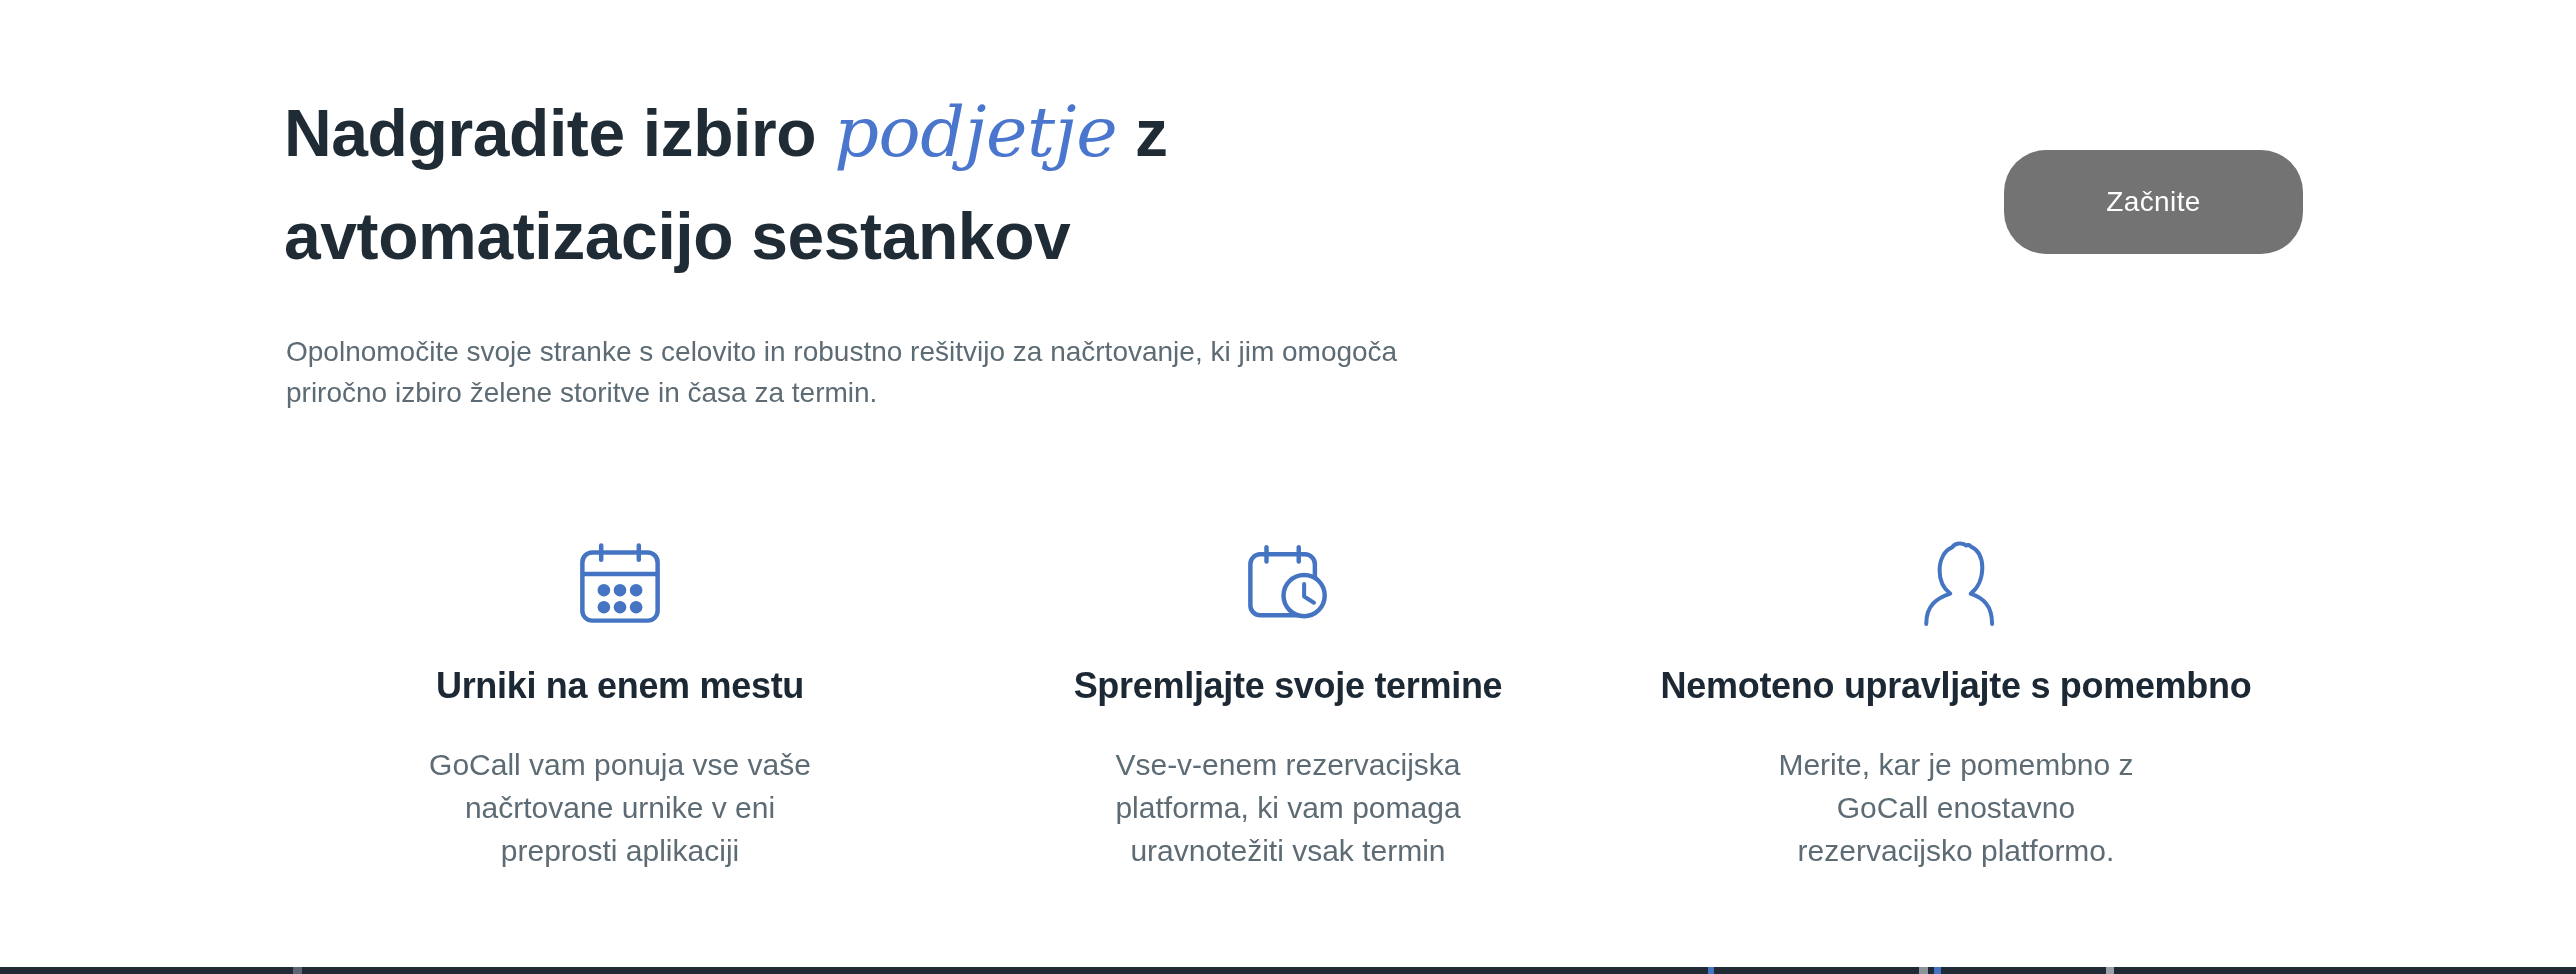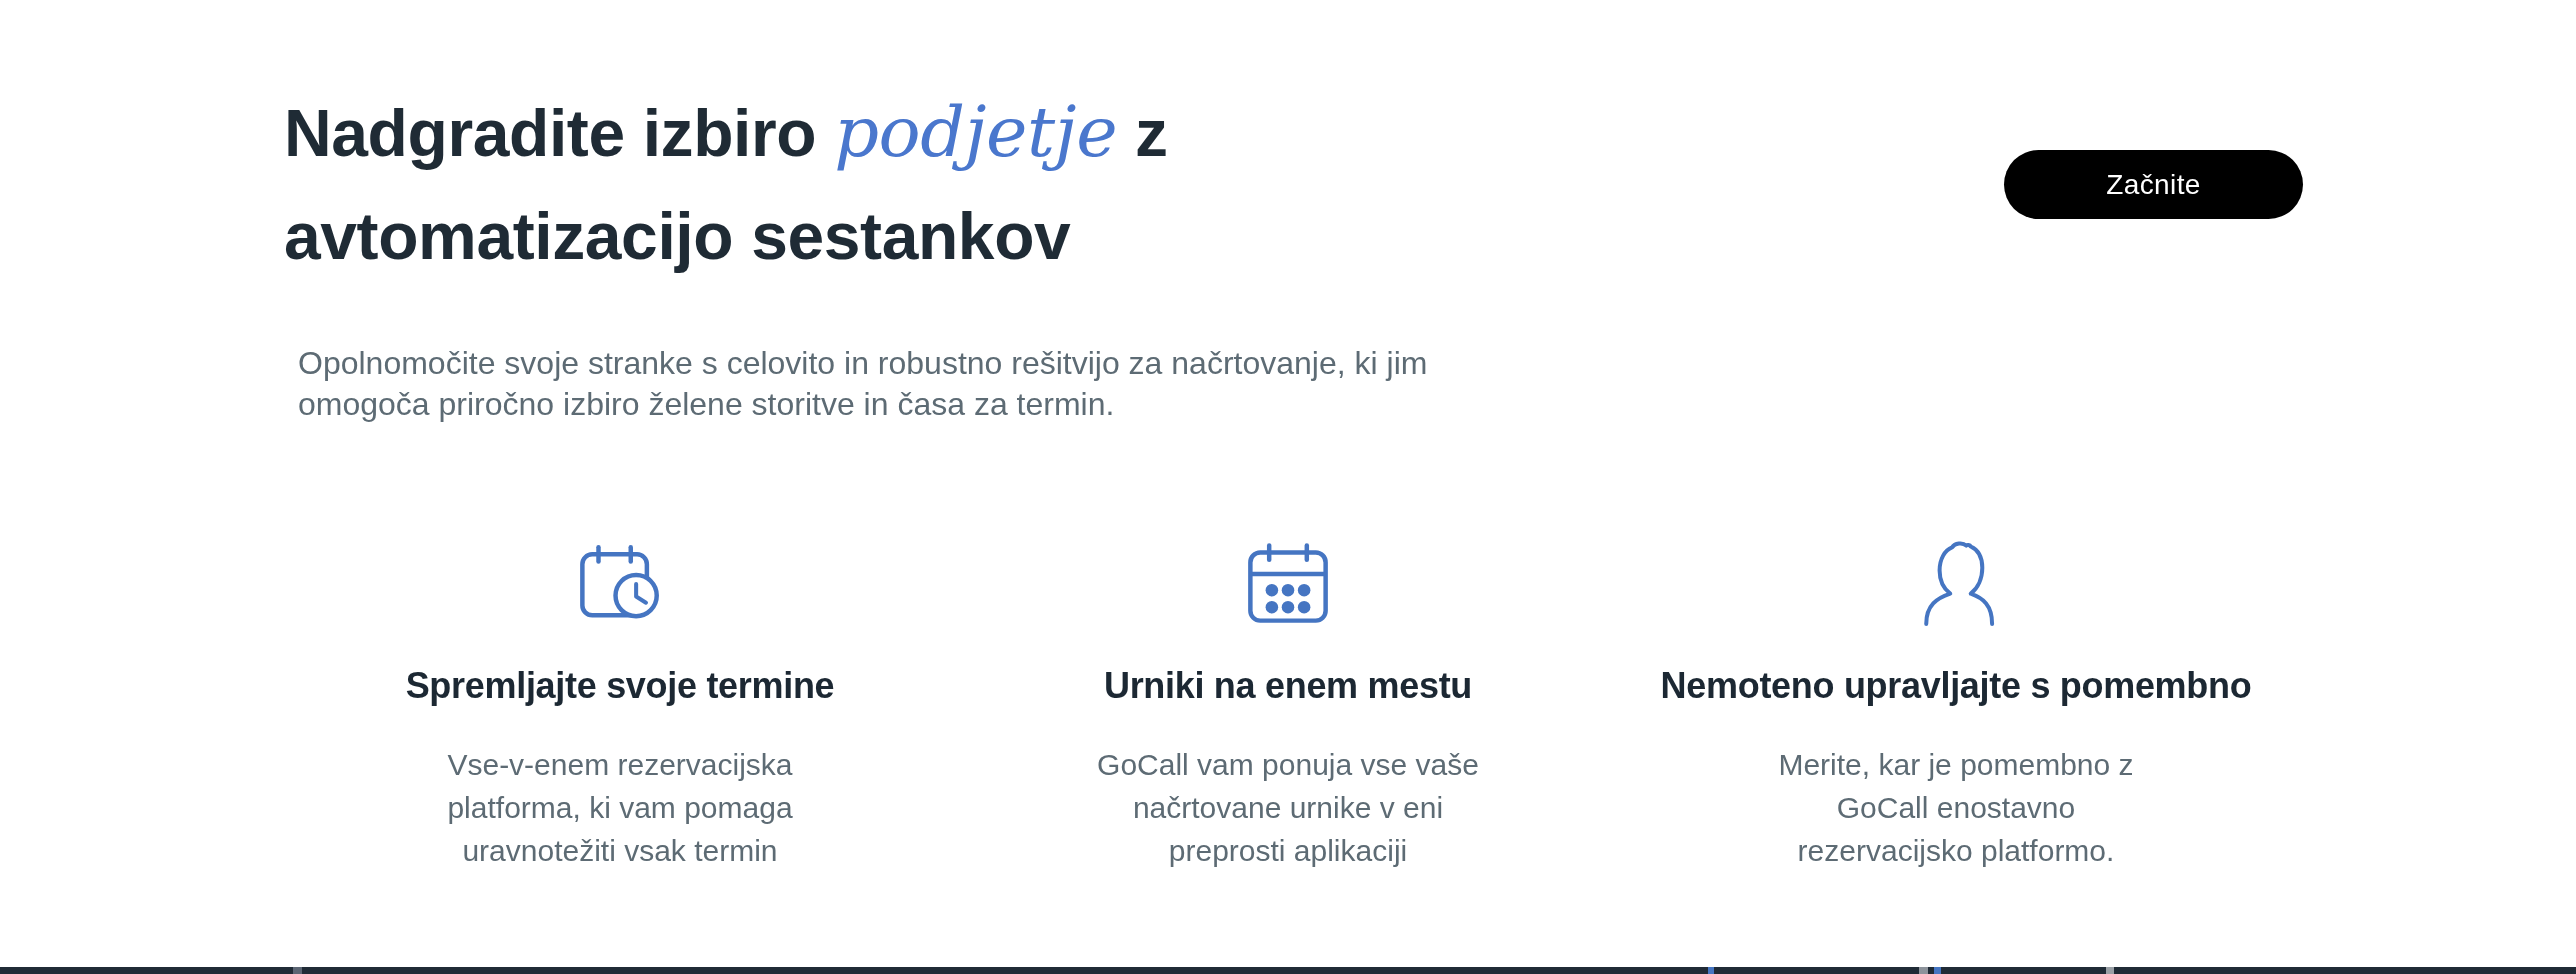--- a/index.html
+++ b/index.html
@@ -33,34 +33,34 @@
     font-family: "DejaVu Serif", serif;
     font-weight: normal;
     font-size: 70px;
     color: #4a77cd;
   }
   .hero-sub {
     position: absolute;
     left: 286px;
     top: 331px;
     width: 1163px;
-    margin: 12px;
-    font-size: 32px;
+    margin: 0;
+    font-size: 28px;
     line-height: 41px;
     color: #5d6b74;
   }
   .cta-button {
     position: absolute;
     left: 2004px;
     top: 150px;
     width: 299px;
-    height: 69px;
+    height: 104px;
     border: none;
     border-radius: 42px;
-    background: #000000;
+    background: #737373;
     color: #ffffff;
     font-family: "Liberation Sans", sans-serif;
     font-size: 28px;
     letter-spacing: 0.4px;
     display: flex;
     align-items: center;
     justify-content: center;
     cursor: pointer;
   }
 
@@ -133,48 +133,48 @@
 
   <p class="hero-sub">Opolnomočite svoje stranke s celovito in robustno rešitvijo za načrtovanje, ki jim omogoča priročno izbiro želene storitve in časa za termin.</p>
 
   <button class="cta-button">Začnite</button>
 
   <div class="features">
 
     <div class="feature">
       <div class="icon-wrap">
         <svg width="86" height="86" viewBox="0 0 96 96" fill="none">
-          <rect x="6" y="16" width="72" height="68" rx="11" stroke="#4575c2" stroke-width="5"></rect>
-          <line x1="24" y1="8" x2="24" y2="24" stroke="#4575c2" stroke-width="5" stroke-linecap="round"></line>
-          <line x1="60" y1="8" x2="60" y2="24" stroke="#4575c2" stroke-width="5" stroke-linecap="round"></line>
-          <circle cx="66" cy="62" r="23" fill="#ffffff" stroke="#4575c2" stroke-width="5"></circle>
-          <path d="M66 49 L66 63 L77 70" stroke="#4575c2" stroke-width="4.5" stroke-linecap="round" stroke-linejoin="round"></path>
-        </svg>
-      </div>
-      <h3 class="feature-title">Spremljajte svoje termine</h3>
-      <p class="feature-desc">Vse-v-enem rezervacijska platforma, ki vam pomaga uravnotežiti vsak termin</p>
-    </div>
-
-    <div class="feature">
-      <div class="icon-wrap">
-        <svg width="86" height="86" viewBox="0 0 96 96" fill="none">
           <rect x="6" y="14" width="84" height="76" rx="11" stroke="#4575c2" stroke-width="5"></rect>
           <line x1="6" y1="38" x2="90" y2="38" stroke="#4575c2" stroke-width="5"></line>
           <line x1="27" y1="6" x2="27" y2="22" stroke="#4575c2" stroke-width="5" stroke-linecap="round"></line>
           <line x1="69" y1="6" x2="69" y2="22" stroke="#4575c2" stroke-width="5" stroke-linecap="round"></line>
           <circle cx="30" cy="56" r="7" fill="#4575c2"></circle>
           <circle cx="48" cy="56" r="7" fill="#4575c2"></circle>
           <circle cx="66" cy="56" r="7" fill="#4575c2"></circle>
           <circle cx="30" cy="75" r="7" fill="#4575c2"></circle>
           <circle cx="48" cy="75" r="7" fill="#4575c2"></circle>
           <circle cx="66" cy="75" r="7" fill="#4575c2"></circle>
         </svg>
       </div>
       <h3 class="feature-title">Urniki na enem mestu</h3>
       <p class="feature-desc">GoCall vam ponuja vse vaše načrtovane urnike v eni preprosti aplikaciji</p>
+    </div>
+
+    <div class="feature">
+      <div class="icon-wrap">
+        <svg width="86" height="86" viewBox="0 0 96 96" fill="none">
+          <rect x="6" y="16" width="72" height="68" rx="11" stroke="#4575c2" stroke-width="5"></rect>
+          <line x1="24" y1="8" x2="24" y2="24" stroke="#4575c2" stroke-width="5" stroke-linecap="round"></line>
+          <line x1="60" y1="8" x2="60" y2="24" stroke="#4575c2" stroke-width="5" stroke-linecap="round"></line>
+          <circle cx="66" cy="62" r="23" fill="#ffffff" stroke="#4575c2" stroke-width="5"></circle>
+          <path d="M66 49 L66 63 L77 70" stroke="#4575c2" stroke-width="4.5" stroke-linecap="round" stroke-linejoin="round"></path>
+        </svg>
+      </div>
+      <h3 class="feature-title">Spremljajte svoje termine</h3>
+      <p class="feature-desc">Vse-v-enem rezervacijska platforma, ki vam pomaga uravnotežiti vsak termin</p>
     </div>
 
     <div class="feature">
       <div class="icon-wrap">
         <svg width="89" height="86" viewBox="0 0 100 96" fill="none">
           <path d="M16 94 C16 73 28 65 43 60 C35 54 31 45 31 34 C31 21 37 11 45 8 C48 3 57 2 61 6 C62 5 65 5 66 7 C75 11 79 20 79 31 C79 43 74 54 66 60 C80 65 90 73 90 94" stroke="#4575c2" stroke-width="4.5" stroke-linecap="round" stroke-linejoin="round"></path>
         </svg>
       </div>
       <h3 class="feature-title">Nemoteno upravljajte s pomembno</h3>
       <p class="feature-desc">Merite, kar je pomembno z GoCall enostavno rezervacijsko platformo.</p>

